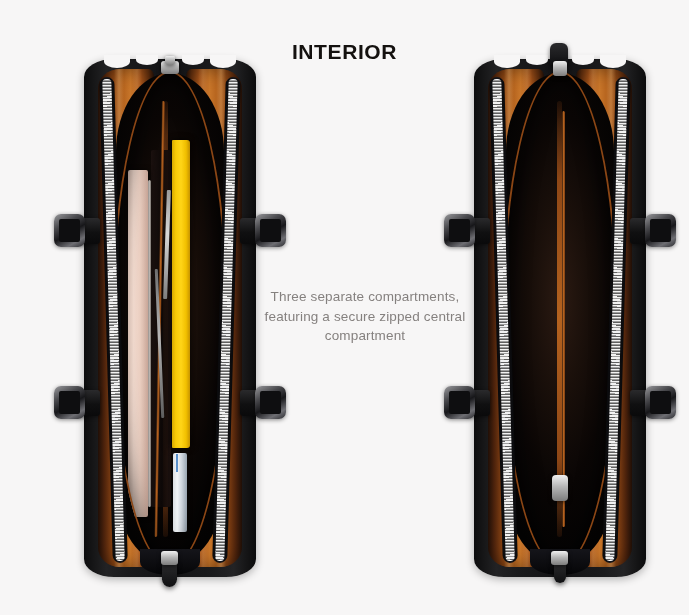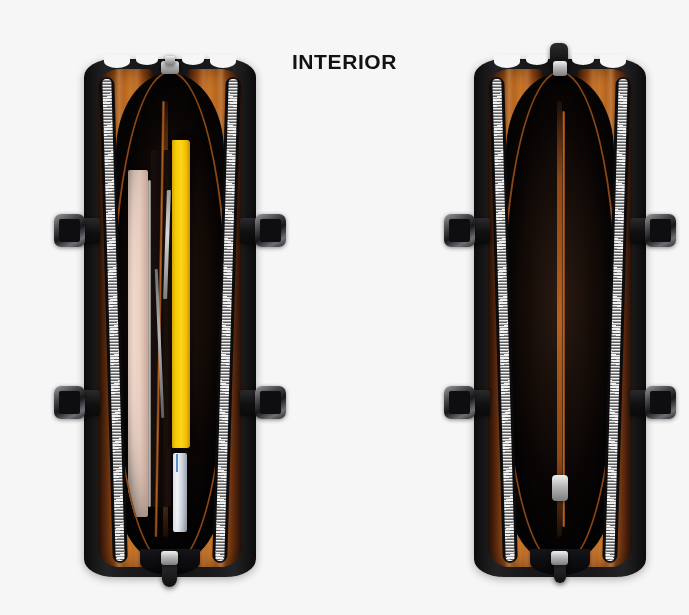--- a/index.html
+++ b/index.html
@@ -14,21 +14,21 @@
 
   #stage {
     position:relative;
     width:689px; height:615px;
     background:#f7f6f6;
   }
 
   
   #header {
     position:absolute;
-    left:0; top:50px;
+    left:0; top:40px;
     width:689px;
     text-align:center;
     z-index:40;
   }
   #title {
     font-size:21px;
     font-weight:bold;
     letter-spacing:0.6px;
     color:#14110f;
     line-height:24px;
@@ -321,20 +321,21 @@
 </style>
 </head>
 <body>
 
 <div id="stage">
 
   <div id="header">
     <div id="title">INTERIOR</div>
   </div>
 
+  <div id="caption">Three separate compartments, featuring a secure zipped central compartment</div>
 
   <div class="bag" id="bag-left">
     <div class="bag-inner">
 
       <div class="shell"></div>
 
       <div class="notch" style="left:42px;  top:0px;  width:26px; height:13px;"></div>
       <div class="notch" style="left:74px;  top:0px;  width:22px; height:10px;"></div>
       <div class="notch" style="left:120px; top:0px;  width:22px; height:10px;"></div>
       <div class="notch" style="left:148px; top:0px;  width:26px; height:13px;"></div>

